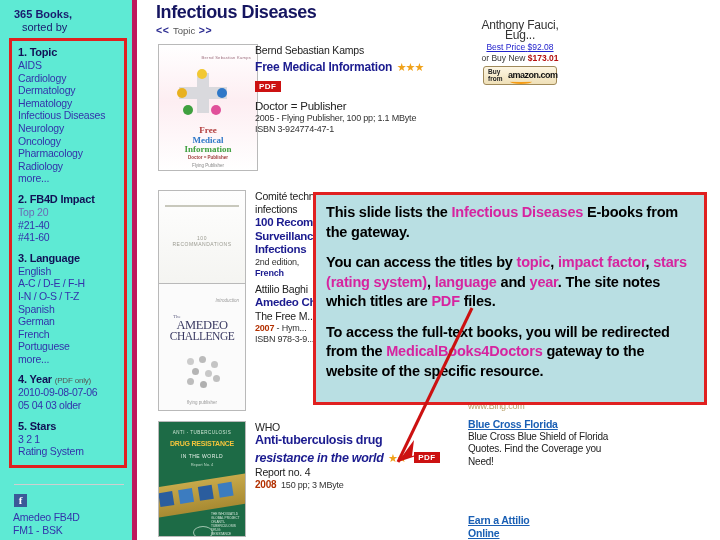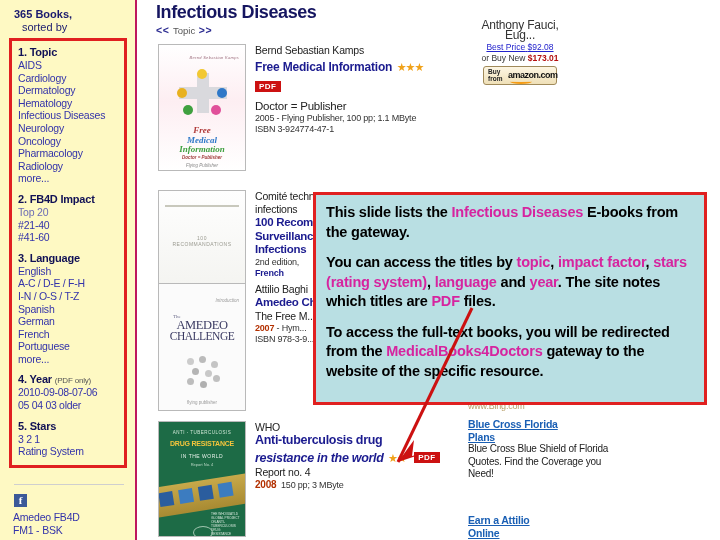--- a/index.html
+++ b/index.html
@@ -8,22 +8,22 @@
     background:#ffffff;
     font-family:"Liberation Sans", sans-serif;
     overflow:hidden;
     position:relative;
   }
   #page{position:relative;width:720px;height:540px;overflow:hidden;background:#fff;}
 
   
   #sidebar{
     position:absolute;left:0;top:0;width:137px;height:540px;
-    background:#fef9c3;
-    border-right:2px solid #be185d;
+    background:#5eead4;
+    border-right:5px solid #be185d;
     box-sizing:border-box;
   }
   #books-count{
     position:absolute;left:14px;top:8px;width:120px;
     font-size:11px;font-weight:bold;color:#1a1a6e;line-height:13px;
   }
   #books-count .sub{font-weight:normal;display:block;margin-left:8px;}
   #facet-box{
     position:absolute;left:9px;top:38px;width:118px;height:430px;
     border:3px solid #e02020;
@@ -203,21 +203,21 @@
   <div id="main">
 
     <div id="page-title">Infectious Diseases</div>
     <div id="topic-nav">
       <span class="arrow">&lt;&lt;</span>
       <span class="word">Topic</span>
       <span class="arrow">&gt;&gt;</span>
     </div>
 
     <div class="entry" style="top:44px;">
-      <div class="cover" style="width:88px;height:127px;font-style:italic;">
+      <div class="cover" style="width:100px;height:127px;">
         <div class="cover-inner" style="background:linear-gradient(#ffffff 0%,#fdeef2 45%,#ffffff 100%);">
           <div class="ca" style="left:8px;top:10px;right:6px;font-size:4px;color:#9a6a7a;text-align:right;letter-spacing:0.3px;">Bernd Sebastian Kamps</div>
           <div class="ca" style="left:20px;top:28px;width:48px;height:40px;">
             <div class="ca" style="left:18px;top:0;width:12px;height:40px;background:#d9d9dd;"></div>
             <div class="ca" style="left:0;top:14px;width:48px;height:12px;background:#d9d9dd;"></div>
             <div class="ca" style="left:18px;top:-4px;width:10px;height:10px;border-radius:50%;background:#f2c832;"></div>
             <div class="ca" style="left:-2px;top:15px;width:10px;height:10px;border-radius:50%;background:#e8b11f;"></div>
             <div class="ca" style="left:38px;top:15px;width:10px;height:10px;border-radius:50%;background:#2f78c8;"></div>
             <div class="ca" style="left:4px;top:32px;width:10px;height:10px;border-radius:50%;background:#3fa03f;"></div>
             <div class="ca" style="left:32px;top:32px;width:10px;height:10px;border-radius:50%;background:#e0509a;"></div>
@@ -351,21 +351,20 @@
       </div>
     </div>
 
     <div class="ad" style="top:388px;">
       <div class="ad-title">Faster w/ Bing</div>
       <div class="ad-url">www.Bing.com</div>
     </div>
 
     <div class="ad" style="top:418px;">
       <div class="ad-title">Blue Cross Florida</div>
-      <div class="ad-title">Plans</div>
       <div class="ad-body">Blue Cross Blue Shield of Florida Quotes. Find the Coverage you Need!</div>
     </div>
 
     <div class="ad" style="top:514px;">
       <div class="ad-title">Earn a Attilio</div>
       <div class="ad-title">Online</div>
     </div>
   </div>
 
   <svg id="arrow-svg" viewBox="0 0 120 190">

